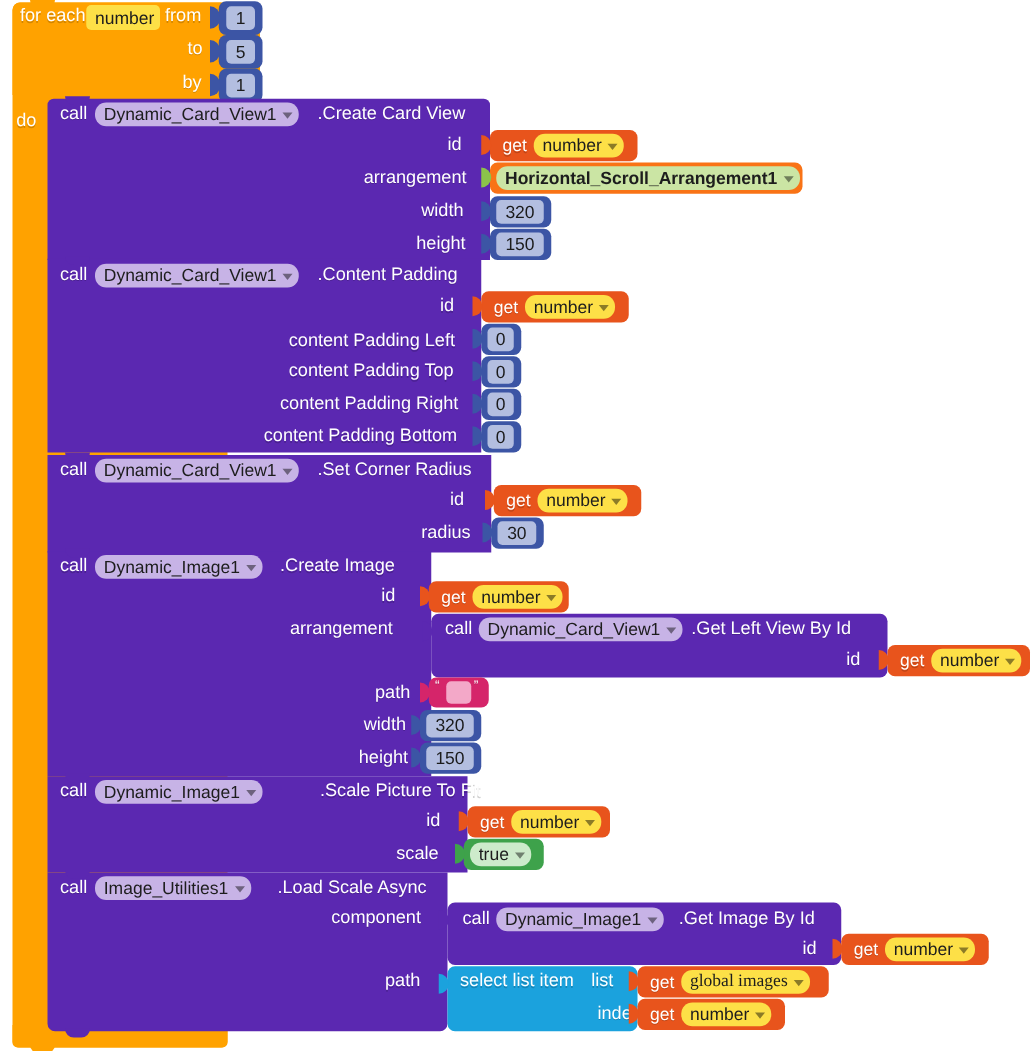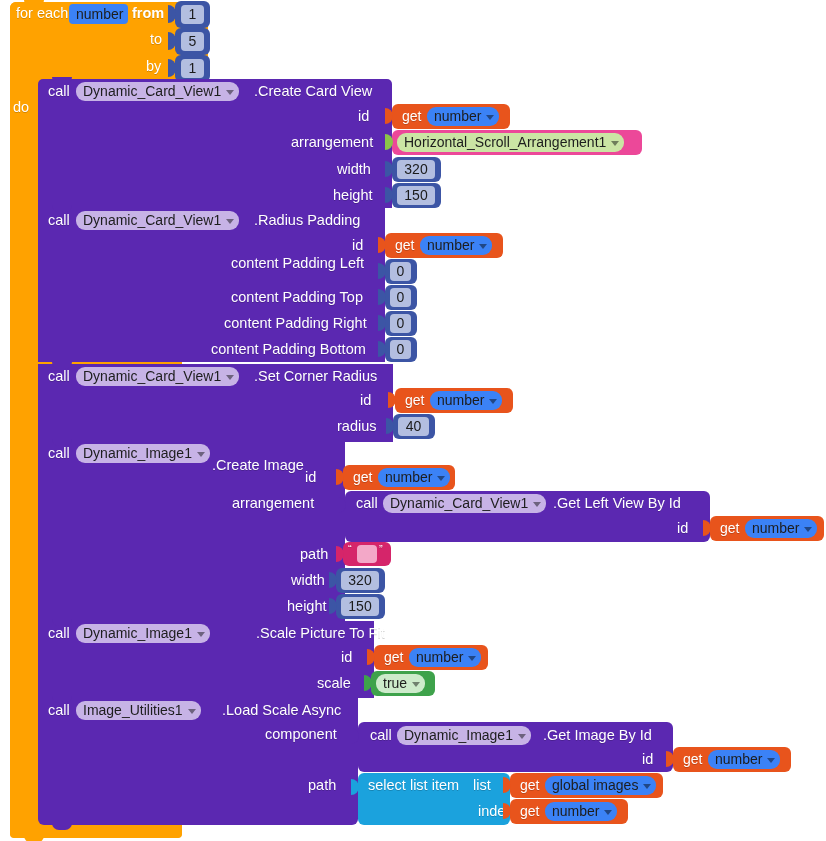--- a/index.html
+++ b/index.html
@@ -35,24 +35,24 @@
   
   .c-purple{background:#5B28B1;}
   .f-purple{background:#C7B3E6;}
 
   
   .c-num{background:#3C55A5;}
   .f-num{background:#B3BEE0;color:#1b1b1b;}
 
   
   .c-var{background:#E8541C;}
-  .f-var{background:#3b82f6;}
-
-  
-  .c-comp{background:#ec4899;}
+  .f-var{background:#fde047;}
+
+  
+  .c-comp{background:#f97316;font-weight:bold;}
   .f-comp{background:#CBE5A4;}
 
   
   .c-logic{background:#3EA24B;}
   .f-logic{background:#CDEBCB;}
 
   
   .c-text{background:#D5256A;}
   .f-text{background:#F3A8C8;}
 
@@ -78,24 +78,24 @@
 
   <div class="blk c-orange" style="left:10px;top:2px;width:198px;height:74px;border-radius:6px 4px 0 0;"></div>
 
   <div class="blk c-orange" style="left:10px;top:820px;width:172px;height:18px;border-radius:0 0 5px 5px;"></div>
   <div class="blk c-orange" style="left:24px;top:836px;width:20px;height:6px;border-radius:0 0 7px 7px;"></div>
 
   <div class="lbl" style="left:16px;top:5px;">for each</div>
   <div class="field f-var" style="left:69px;top:4px;height:20px;border-radius:4px;">
     <span class="cap">number</span>
   </div>
-  <div class="lbl" style="left:132px;top:5px;font-weight:bold;">from</div>
+  <div class="lbl" style="left:132px;top:5px;">from</div>
   <div class="lbl" style="left:150px;top:31px;">to</div>
   <div class="lbl" style="left:146px;top:58px;">by</div>
-  <div class="lbl" style="left:13px;top:99px;">do</div>
+  <div class="lbl" style="left:13px;top:89px;">do</div>
 
   <div class="blk c-num rounded" style="left:175px;top:1px;width:35px;height:27px;">
     <div class="plug" style="left:-7px;top:4px;">
         <div style="width:8px;height:18px;background:#3C55A5;border-radius:0 9px 9px 0;"></div>
       </div>
     <div class="field f-num" style="left:6px;top:4px;width:23px;height:19px;border-radius:4px;justify-content:center;padding:0;">
       <span class="cap">1</span>
     </div>
   </div>
   <div class="blk c-num rounded" style="left:175px;top:28px;width:35px;height:27px;">
@@ -160,24 +160,24 @@
     </div>
   </div>
 
   <div class="blk c-purple" style="left:38px;top:207px;width:347px;height:155px;"></div>
   <div class="blk c-purple" style="left:52px;top:205px;width:20px;height:7px;border-radius:0 0 7px 7px;"></div>
   <div class="lbl" style="left:48px;top:212px;">call</div>
   <div class="field f-purple" style="left:76px;top:211px;">
     <span class="cap">Dynamic_Card_View1</span>
     <span class="tri"></span>
   </div>
-  <div class="lbl" style="left:254px;top:212px;">.Radius Padding</div>
+  <div class="lbl" style="left:254px;top:212px;">.Content Padding</div>
 
   <div class="lbl" style="left:352px;top:237px;">id</div>
-  <div class="lbl" style="left:231px;top:255px;">content Padding Left</div>
+  <div class="lbl" style="left:231px;top:265px;">content Padding Left</div>
   <div class="lbl" style="left:231px;top:289px;">content Padding Top</div>
   <div class="lbl" style="left:224px;top:315px;">content Padding Right</div>
   <div class="lbl" style="left:211px;top:341px;">content Padding Bottom</div>
 
   <div class="blk c-var rounded" style="left:385px;top:233px;width:118px;height:25px;">
     <div style="position:absolute;left:-7px;top:4px;width:8px;height:16px;background:#E8541C;border-radius:0 9px 9px 0;"></div>
     <div class="lbl" style="left:10px;top:4px;font-size:14px;">get</div>
     <div class="field f-var" style="left:35px;top:3px;">
       <span class="cap">number</span>
       <span class="tri"></span>
@@ -225,32 +225,32 @@
     <div style="position:absolute;left:-7px;top:4px;width:8px;height:16px;background:#E8541C;border-radius:0 9px 9px 0;"></div>
     <div class="lbl" style="left:10px;top:4px;font-size:14px;">get</div>
     <div class="field f-var" style="left:35px;top:3px;">
       <span class="cap">number</span>
       <span class="tri"></span>
     </div>
   </div>
   <div class="blk c-num rounded" style="left:393px;top:414px;width:42px;height:25px;">
     <div style="position:absolute;left:-7px;top:4px;width:8px;height:16px;background:#3C55A5;border-radius:0 9px 9px 0;"></div>
     <div class="field f-num" style="left:5px;top:3px;width:31px;height:19px;border-radius:4px;justify-content:center;padding:0;">
-      <span class="cap">40</span>
+      <span class="cap">30</span>
     </div>
   </div>
 
   <div class="blk c-purple" style="left:38px;top:441px;width:307px;height:180px;"></div>
   <div class="blk c-purple" style="left:52px;top:439px;width:20px;height:7px;border-radius:0 0 7px 7px;"></div>
   <div class="lbl" style="left:48px;top:445px;">call</div>
   <div class="field f-purple" style="left:76px;top:444px;">
     <span class="cap">Dynamic_Image1</span>
     <span class="tri"></span>
   </div>
-  <div class="lbl" style="left:212px;top:445px;margin-top:12px;">.Create Image</div>
+  <div class="lbl" style="left:224px;top:445px;">.Create Image</div>
 
   <div class="lbl" style="left:305px;top:469px;">id</div>
   <div class="lbl" style="left:232px;top:495px;">arrangement</div>
   <div class="lbl" style="left:300px;top:546px;">path</div>
   <div class="lbl" style="left:291px;top:572px;">width</div>
   <div class="lbl" style="left:287px;top:598px;">height</div>
 
   <div class="blk c-var rounded" style="left:343px;top:465px;width:112px;height:25px;">
     <div style="position:absolute;left:-7px;top:4px;width:8px;height:16px;background:#E8541C;border-radius:0 9px 9px 0;"></div>
     <div class="lbl" style="left:10px;top:4px;font-size:14px;">get</div>
@@ -364,21 +364,21 @@
   <div class="blk c-list rounded" style="left:358px;top:773px;width:152px;height:52px;">
     <div style="position:absolute;left:-7px;top:6px;width:8px;height:16px;background:#1BA2DD;border-radius:0 9px 9px 0;"></div>
   </div>
   <div class="lbl" style="left:368px;top:777px;">select list item</div>
   <div class="lbl" style="left:473px;top:777px;">list</div>
   <div class="lbl" style="left:478px;top:803px;">index</div>
 
   <div class="blk c-var rounded" style="left:510px;top:773px;width:153px;height:25px;">
     <div style="position:absolute;left:-7px;top:4px;width:8px;height:16px;background:#E8541C;border-radius:0 9px 9px 0;"></div>
     <div class="lbl" style="left:10px;top:4px;font-size:14px;">get</div>
-    <div class="field f-var" style="left:35px;top:3px;">
+    <div class="field f-var" style="left:35px;top:3px;font-family:Liberation Serif, serif;">
       <span class="cap">global images</span>
       <span class="tri"></span>
     </div>
   </div>
   <div class="blk c-var rounded" style="left:510px;top:799px;width:118px;height:25px;">
     <div style="position:absolute;left:-7px;top:4px;width:8px;height:16px;background:#E8541C;border-radius:0 9px 9px 0;"></div>
     <div class="lbl" style="left:10px;top:4px;font-size:14px;">get</div>
     <div class="field f-var" style="left:35px;top:3px;">
       <span class="cap">number</span>
       <span class="tri"></span>

